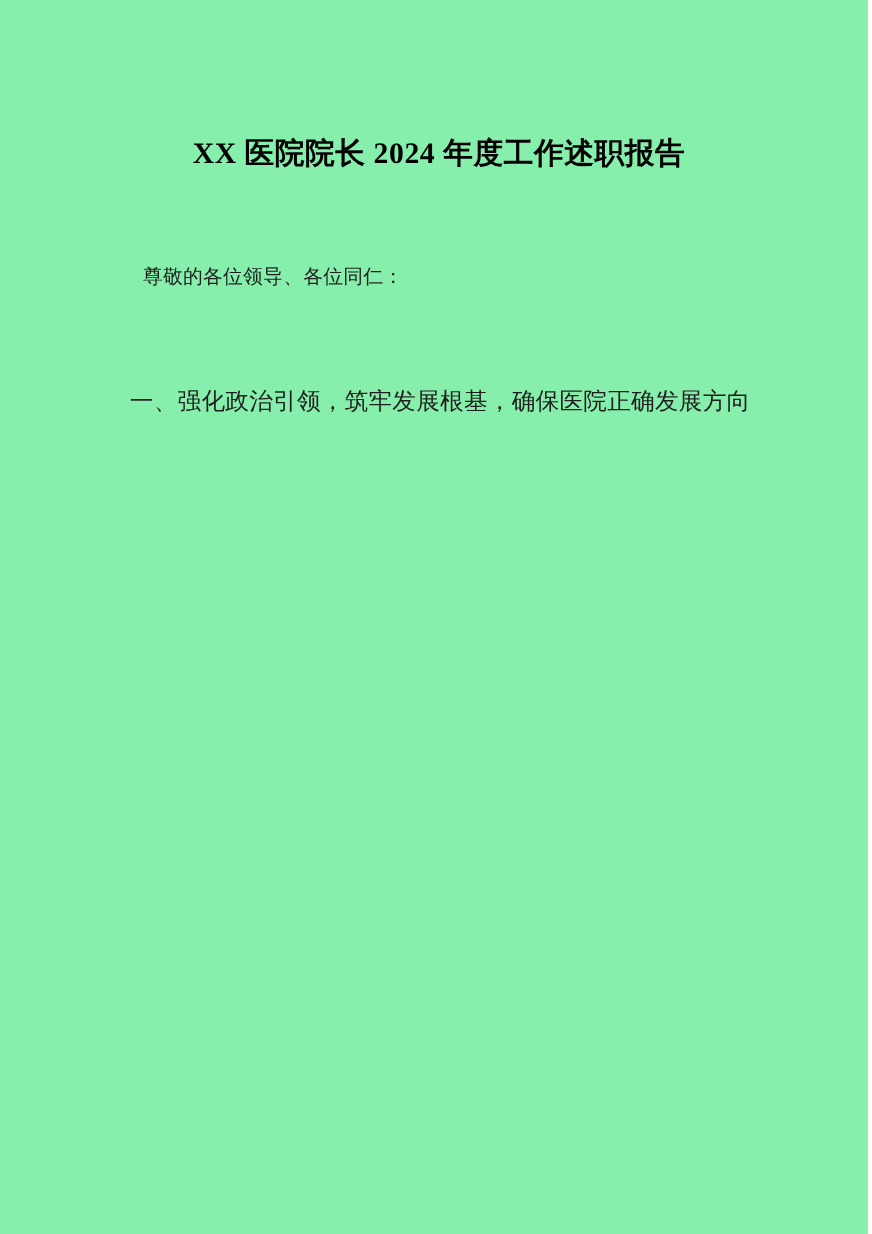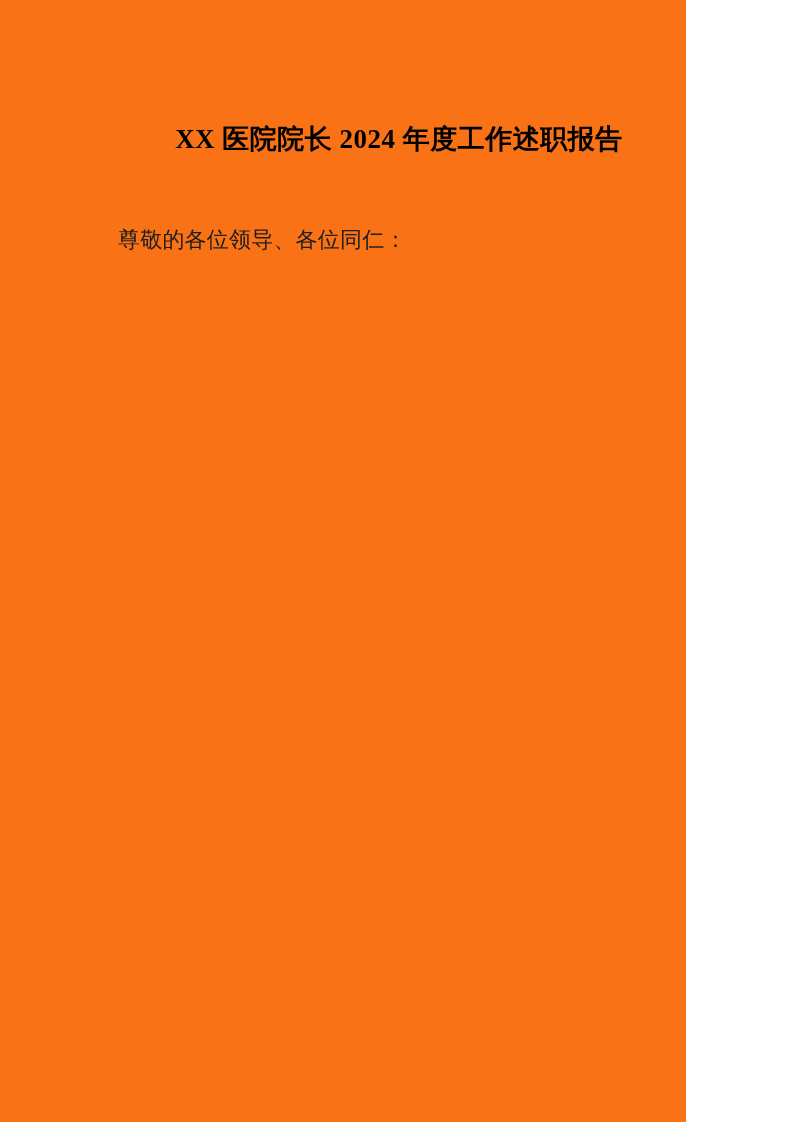--- a/index.html
+++ b/index.html
@@ -11,23 +11,23 @@
     height: 1122px;
     background: #ffffff;
     font-family: "Liberation Serif", "DejaVu Serif", serif;
     color: #1a1a1a;
     -webkit-font-smoothing: antialiased;
     overflow: hidden;
   }
 
   .page {
     position: relative;
-    width: 686px;
+    width: 789px;
     height: 1122px;
-    background: #f97316;
+    background: #86efac;
     box-sizing: border-box;
   }
 
   .doc-body {
     position: absolute;
     left: 118px;
     top: 0;
     width: 562px;
   }
 
@@ -37,27 +37,27 @@
     text-align: center;
     letter-spacing: 0.5px;
     line-height: 1.3;
     color: #000000;
     margin: 0;
     padding-top: 122px;
     white-space: nowrap;
   }
 
   .para {
-    font-size: 22px;
+    font-size: 18px;
     line-height: 41.5px;
     text-align: justify;
     text-align-last: left;
     letter-spacing: 0.2px;
     color: #1e1e1e;
-    margin: 0;
+    margin: 12px;
     text-justify: inter-ideograph;
   }
 
   .gap-title-to-salutation { height: 62px; }
   .gap-para { height: 30px; }
 
   .heading-para {
     font-size: 21.5px;
     line-height: 41.5px;
     letter-spacing: 0.2px;
@@ -77,20 +77,21 @@
 
     <div class="gap-title-to-salutation"></div>
 
     <p class="para">尊敬的各位领导、各位同仁：</p>
 
     <div class="gap-para"></div>
 
 
     <div class="gap-para"></div>
 
+    <p class="heading-para">一、强化政治引领，筑牢发展根基，确保医院正确发展方向</p>
 
     <div class="gap-para"></div>
 
 
     <div class="gap-para"></div>
 
 
   </div>
 </div>
 

